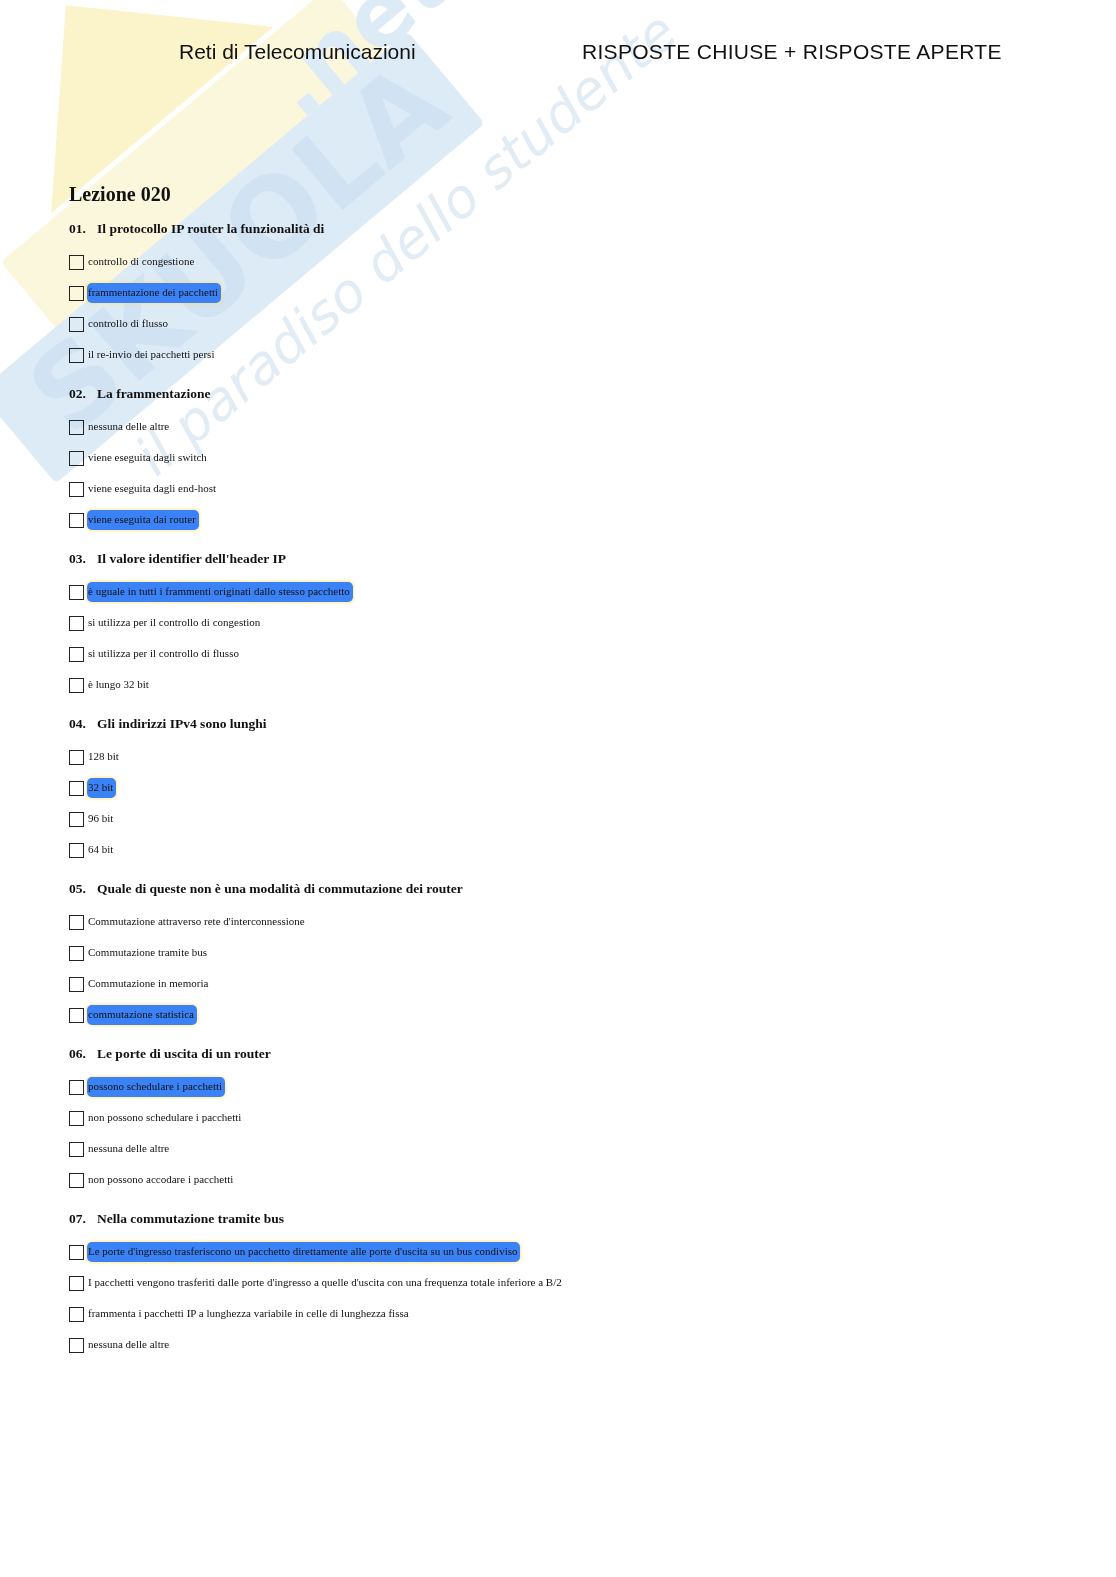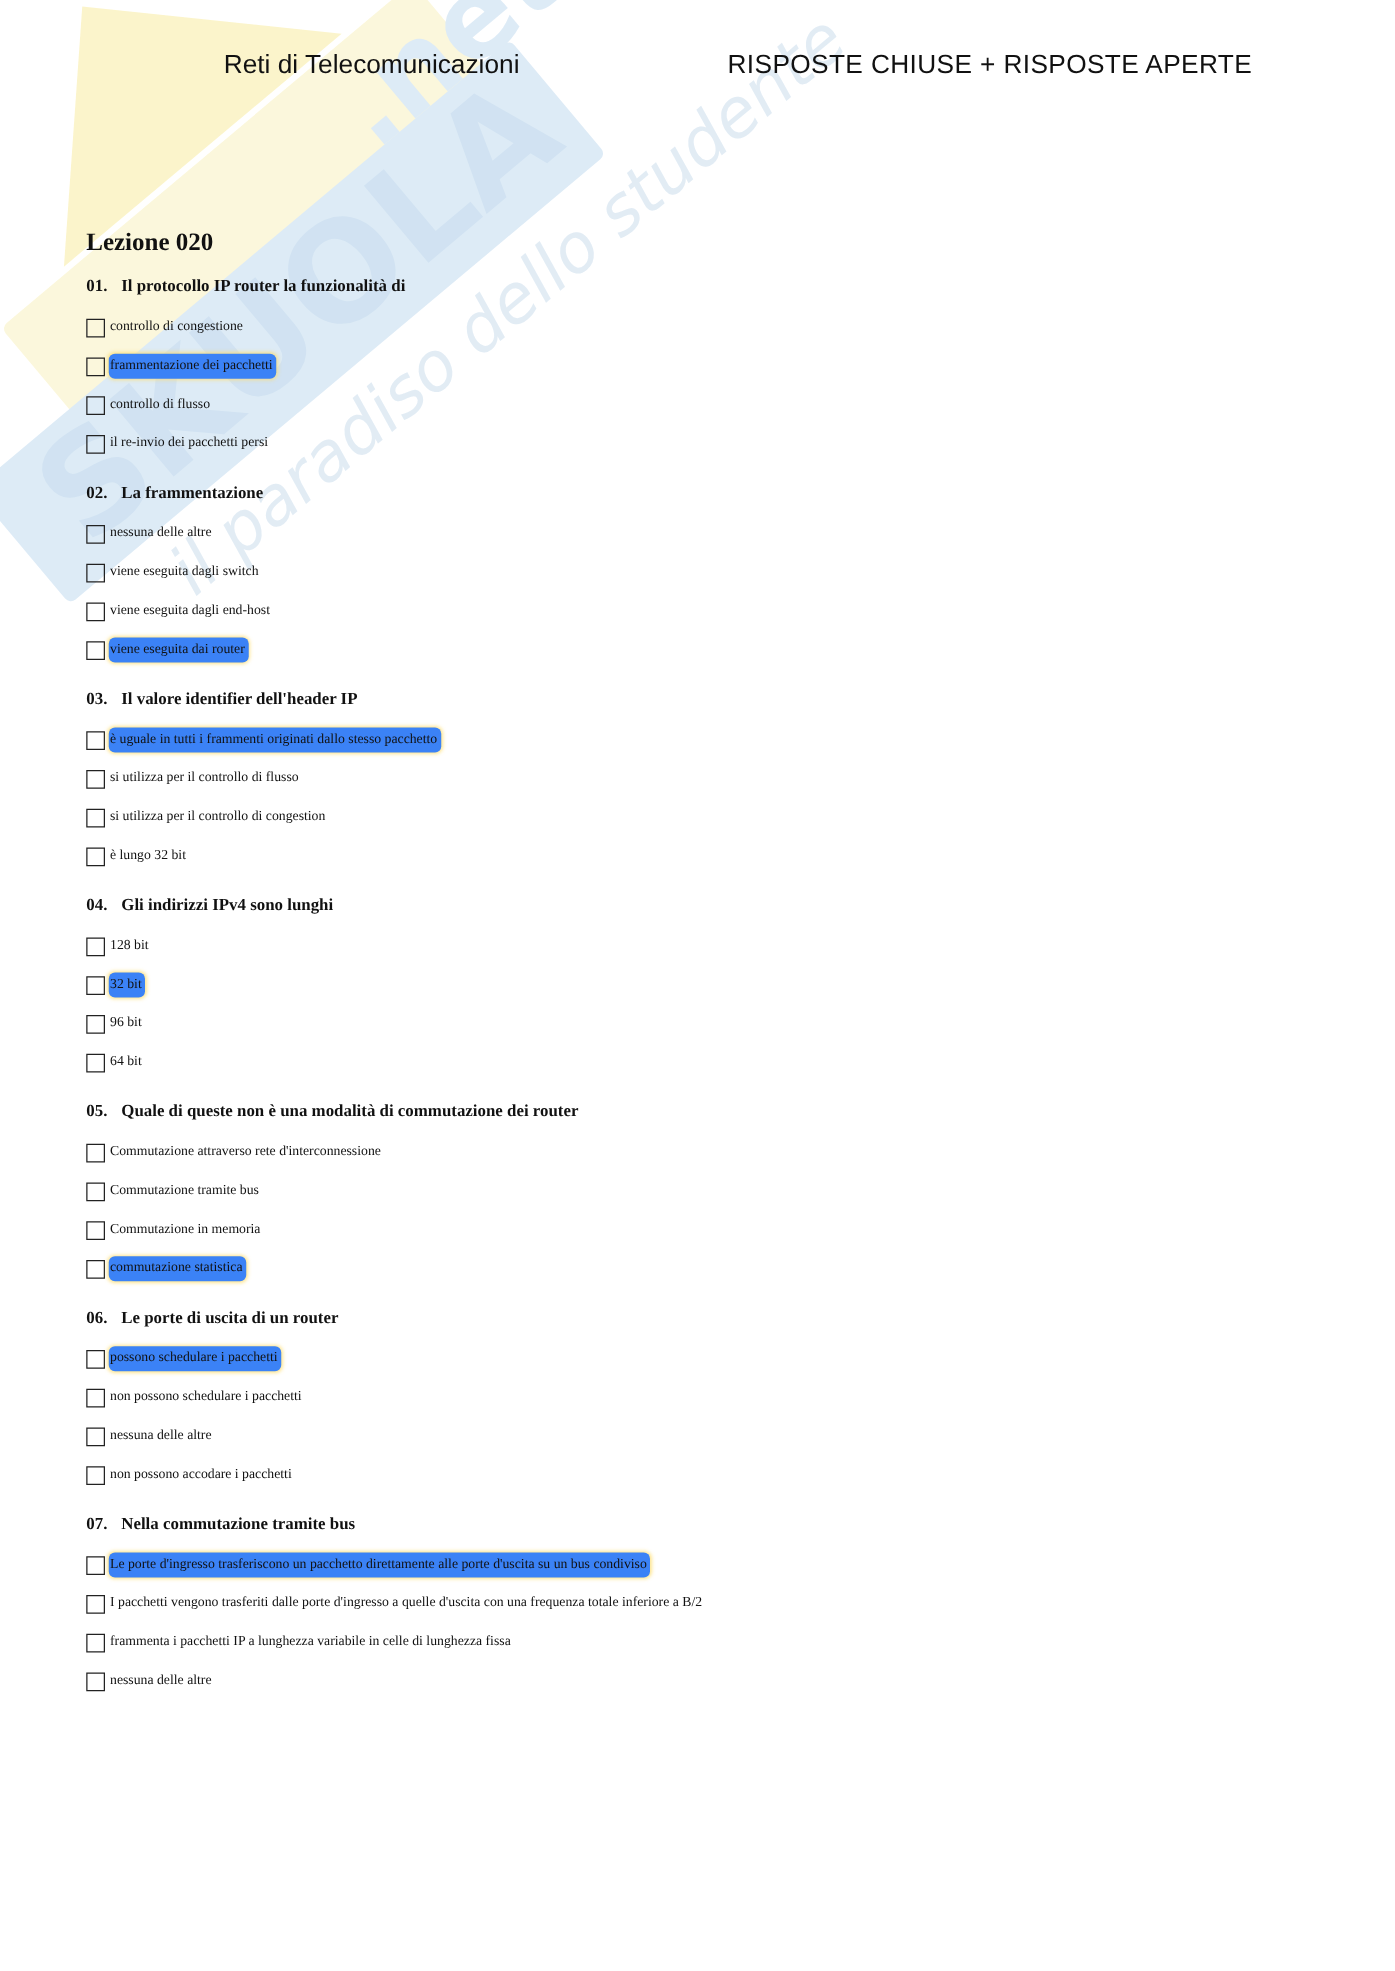--- a/index.html
+++ b/index.html
@@ -168,25 +168,25 @@
         </div>
       </div>
       <div class="question">
         <div class="question-title"><span class="qnum">03.</span><span>Il valore identifier dell'header IP</span></div>
         <div class="option">
           <span class="checkbox"></span>
           <span class="option-text highlight">è uguale in tutti i frammenti originati dallo stesso pacchetto</span>
         </div>
         <div class="option">
           <span class="checkbox"></span>
+          <span class="option-text">si utilizza per il controllo di congestion</span>
+        </div>
+        <div class="option">
+          <span class="checkbox"></span>
           <span class="option-text">si utilizza per il controllo di flusso</span>
-        </div>
-        <div class="option">
-          <span class="checkbox"></span>
-          <span class="option-text">si utilizza per il controllo di congestion</span>
         </div>
         <div class="option">
           <span class="checkbox"></span>
           <span class="option-text">è lungo 32 bit</span>
         </div>
       </div>
       <div class="question">
         <div class="question-title"><span class="qnum">04.</span><span>Gli indirizzi IPv4 sono lunghi</span></div>
         <div class="option">
           <span class="checkbox"></span>

